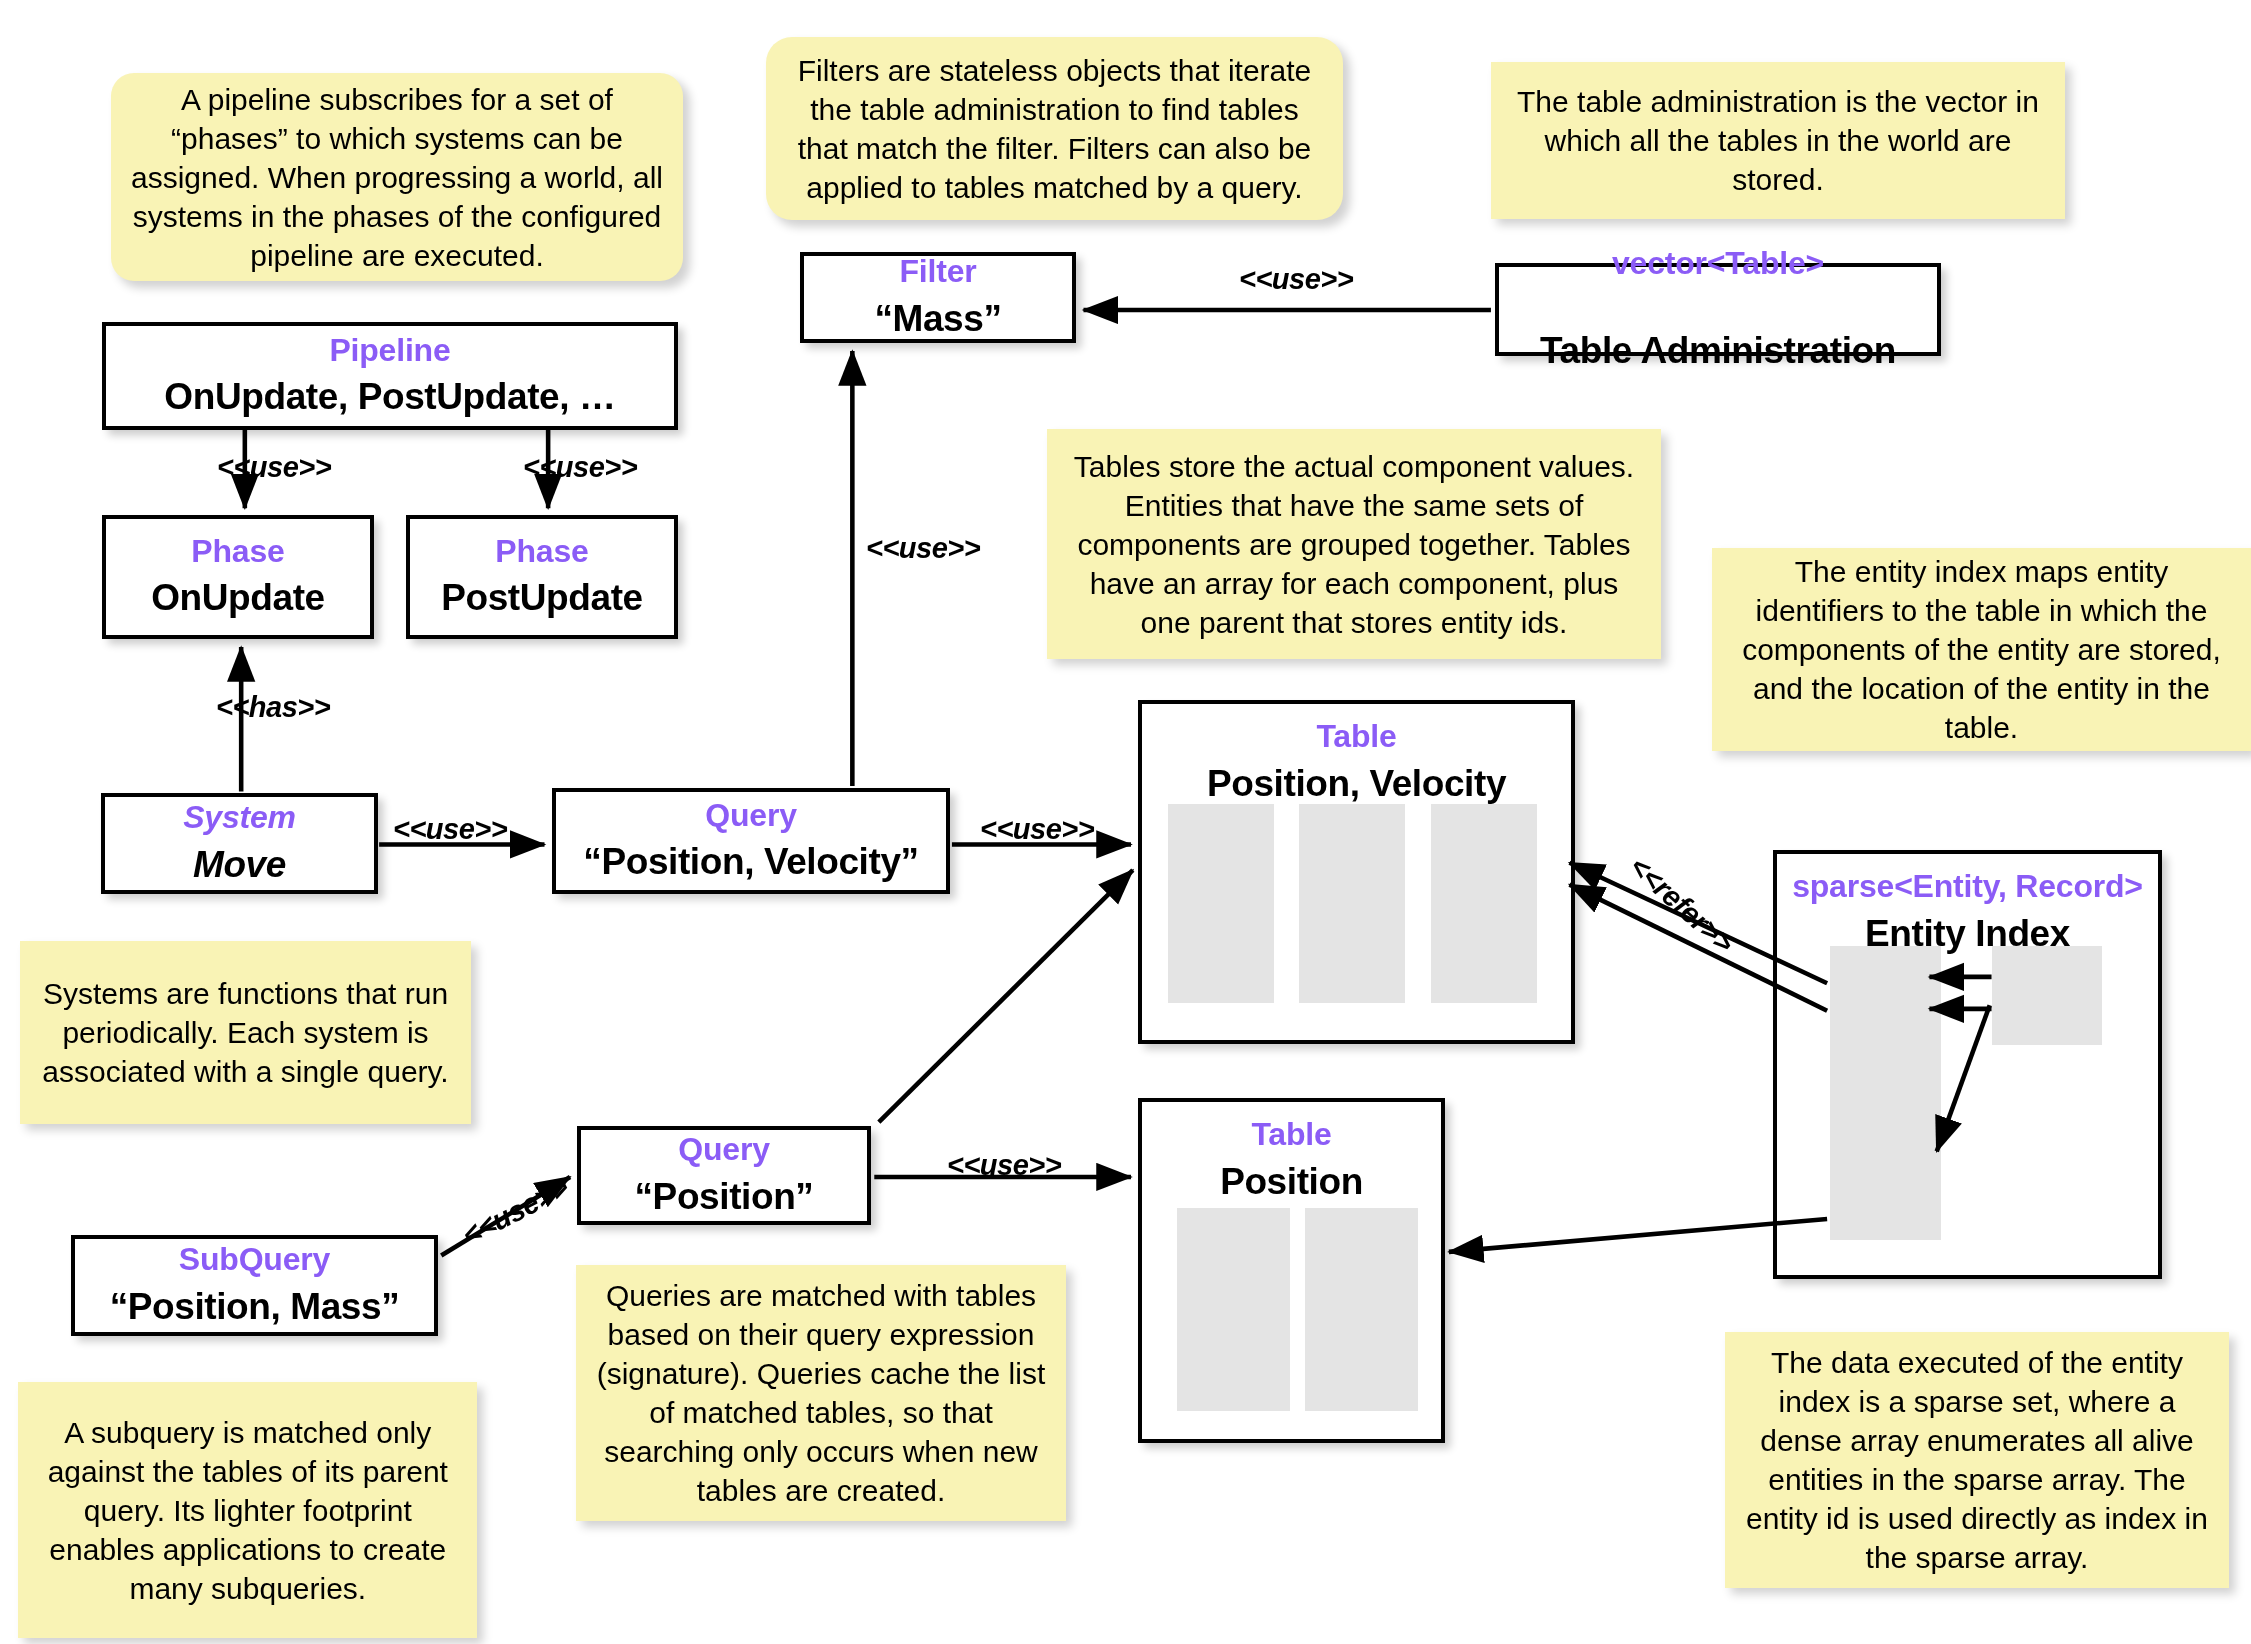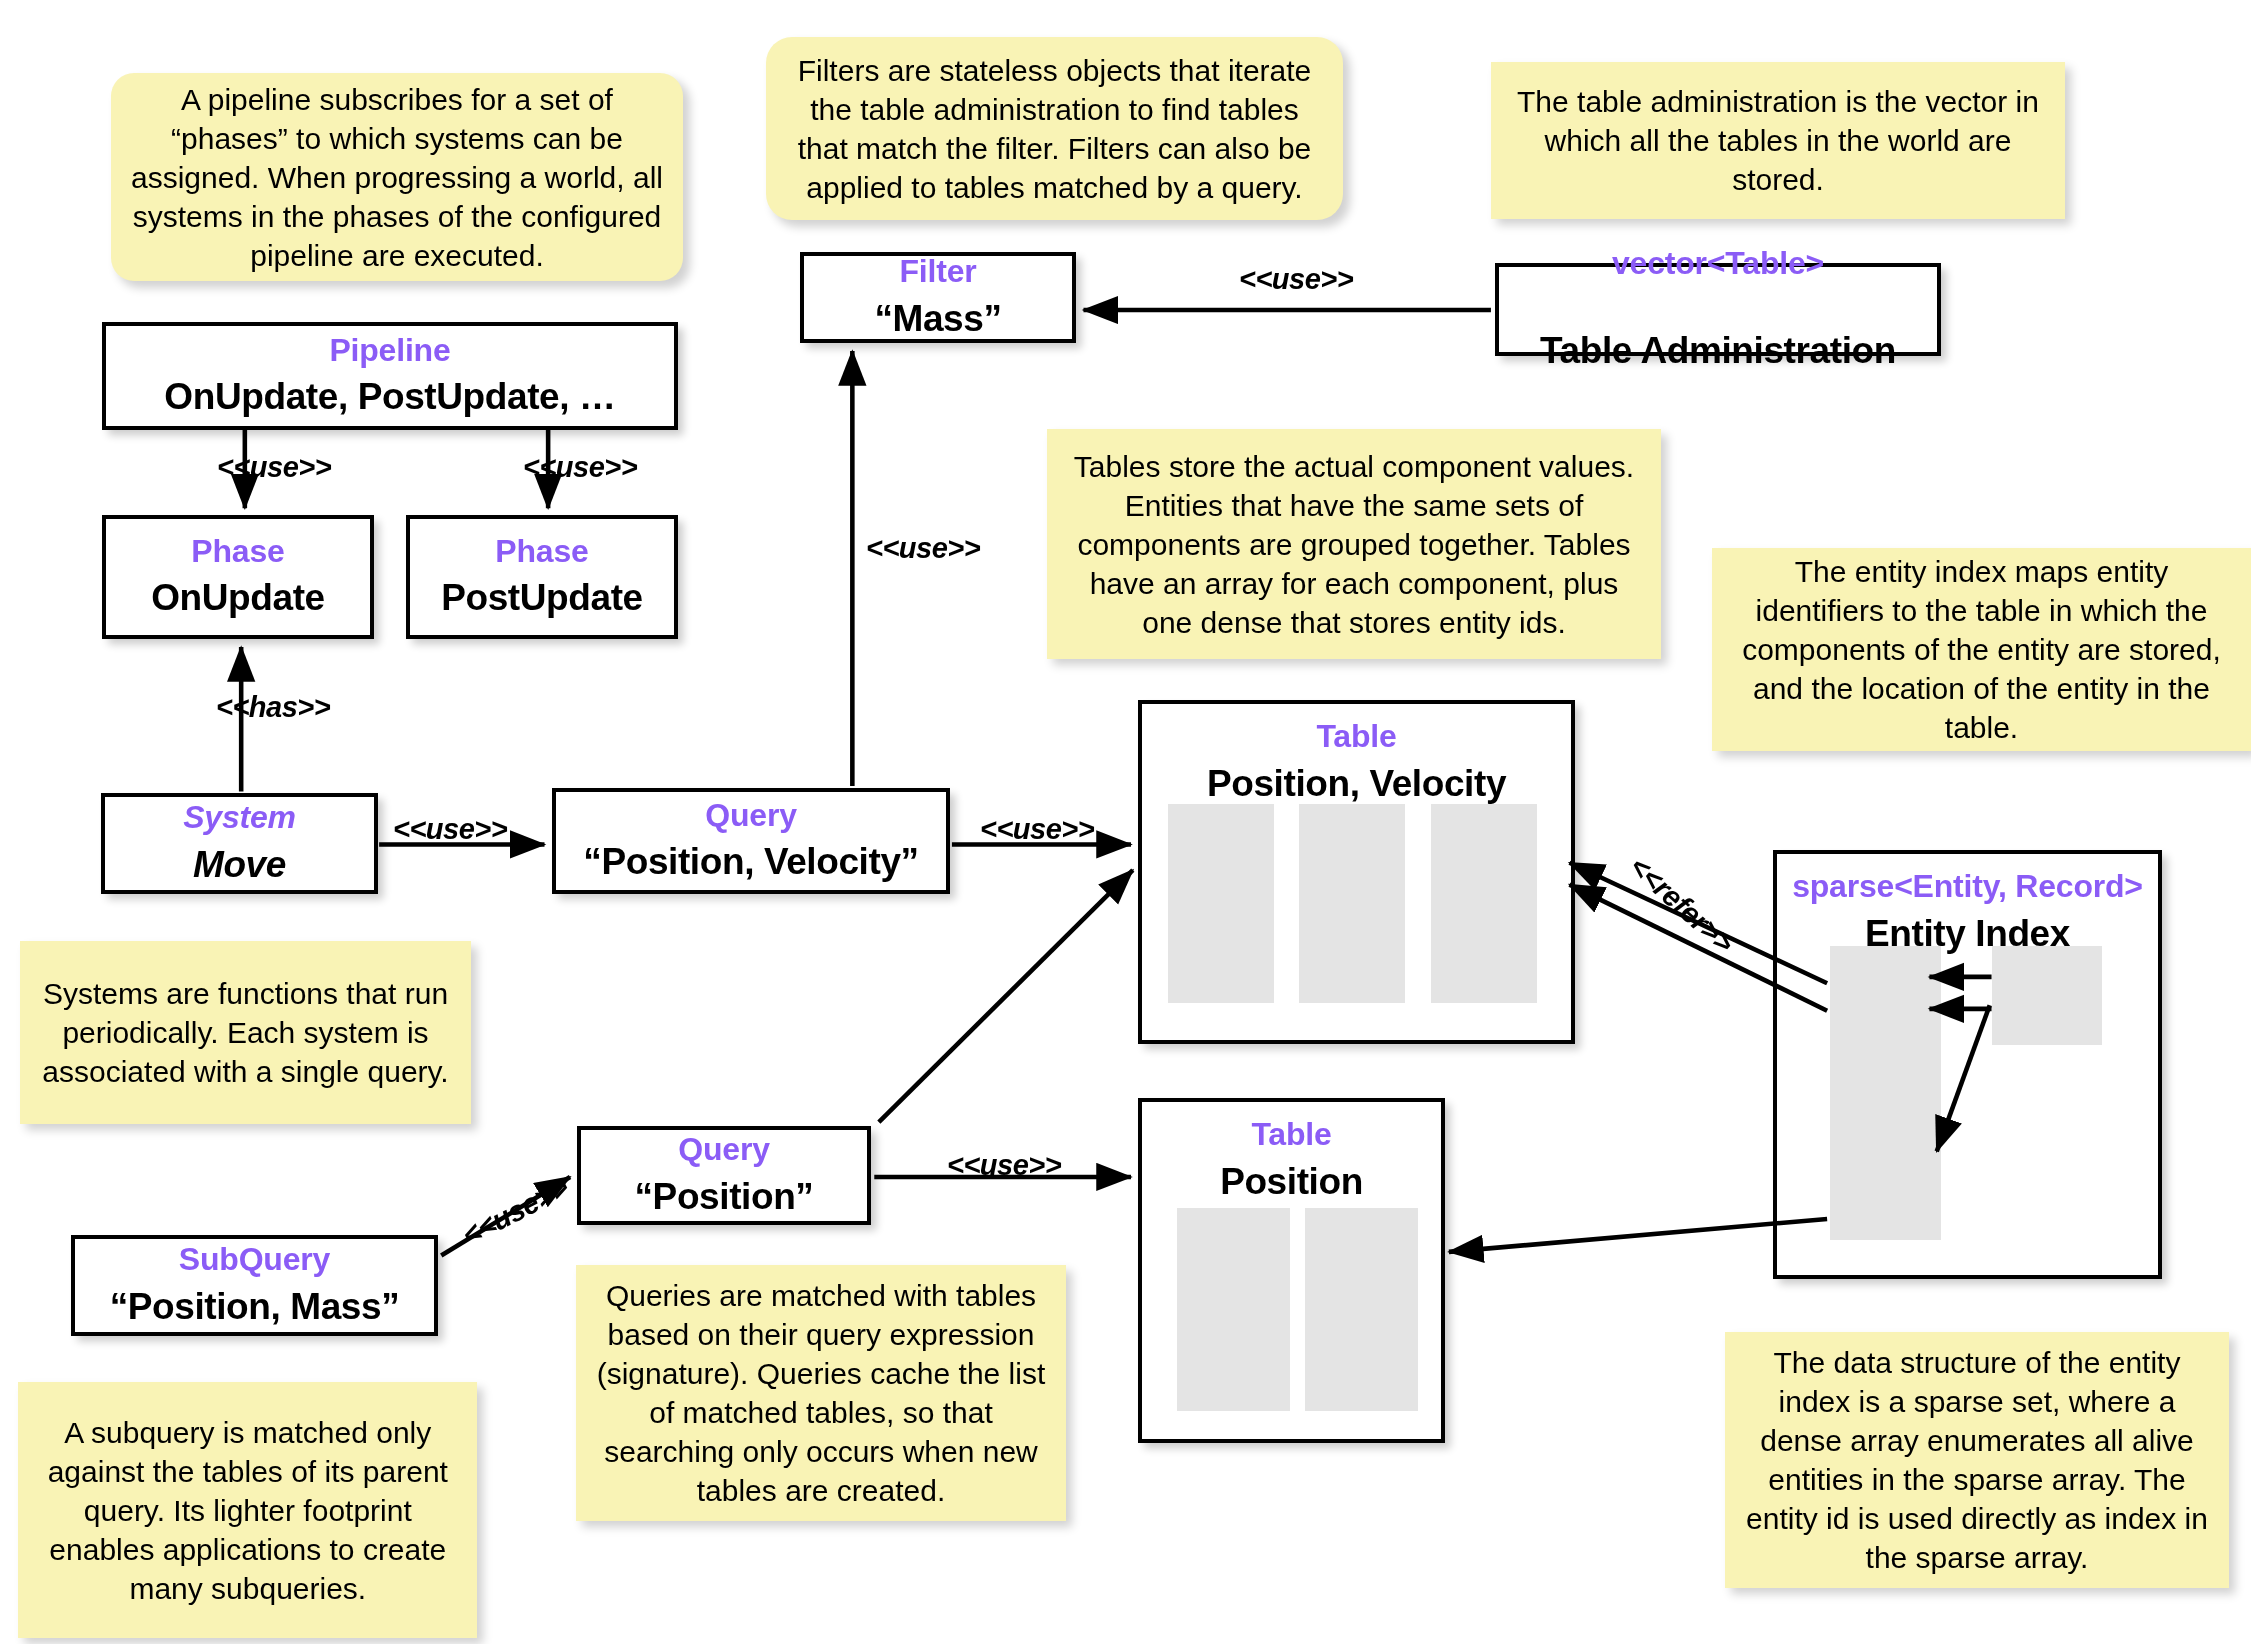--- a/index.html
+++ b/index.html
@@ -93,31 +93,31 @@
 <body>
 
 <div id="stage">
 
   <div class="note" style="left:111px;top:73px;width:572px;height:208px;border-radius:23px;">A pipeline subscribes for a set of “phases” to which systems can be assigned. When progressing a world, all systems in the phases of the configured pipeline are executed.</div>
 
   <div class="note" style="left:766px;top:37px;width:577px;height:183px;border-radius:26px;">Filters are stateless objects that iterate the table administration to find tables that match the filter. Filters can also be applied to tables matched by a query.</div>
 
   <div class="note" style="left:1491px;top:62px;width:574px;height:157px;">The table administration is the vector in which all the tables in the world are stored.</div>
 
-  <div class="note" style="left:1047px;top:429px;width:614px;height:230px;">Tables store the actual component values. Entities that have the same sets of components are grouped together. Tables have an array for each component, plus one dense that stores entity ids.</div>
+  <div class="note" style="left:1047px;top:429px;width:614px;height:230px;">Tables store the actual component values. Entities that have the same sets of components are grouped together. Tables have an array for each component, plus one parent that stores entity ids.</div>
 
   <div class="note" style="left:1712px;top:548px;width:539px;height:203px;">The entity index maps entity identifiers to the table in which the components of the entity are stored, and the location of the entity in the table.</div>
 
   <div class="note" style="left:20px;top:941px;width:451px;height:183px;">Systems are functions that run periodically. Each system is associated with a single query.</div>
 
   <div class="note" style="left:576px;top:1265px;width:490px;height:256px;">Queries are matched with tables based on their query expression (signature). Queries cache the list of matched tables, so that searching only occurs when new tables are created.</div>
 
   <div class="note" style="left:18.3px;top:1382px;width:459px;height:256px;">A subquery is matched only against the tables of its parent query. Its lighter footprint enables applications to create many subqueries.</div>
 
-  <div class="note" style="left:1725px;top:1332px;width:504px;height:256px;">The data structure of the entity index is a sparse set, where a dense array enumerates all alive entities in the sparse array. The entity id is used directly as index in the sparse array.</div>
+  <div class="note" style="left:1725px;top:1332px;width:504px;height:256px;">The data executed of the entity index is a sparse set, where a dense array enumerates all alive entities in the sparse array. The entity id is used directly as index in the sparse array.</div>
 
   <div class="node" style="left:102px;top:322px;width:576px;height:108px;">
     <div class="sub">Pipeline</div>
     <div class="main">OnUpdate, PostUpdate, …</div>
   </div>
 
   <div class="node" style="left:102px;top:515px;width:272px;height:124px;">
     <div class="sub">Phase</div>
     <div class="main">OnUpdate</div>
   </div>

